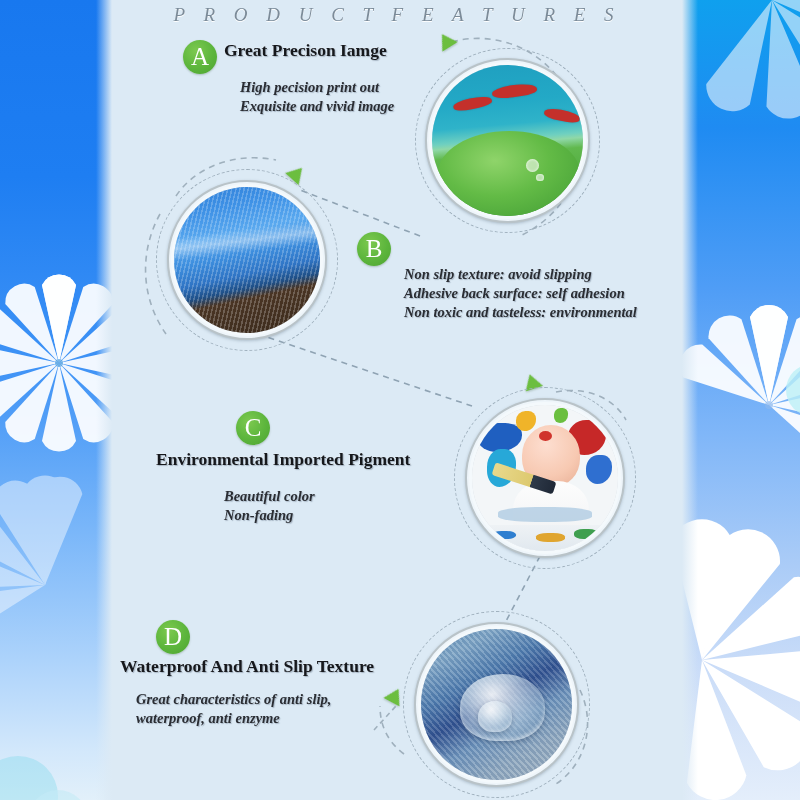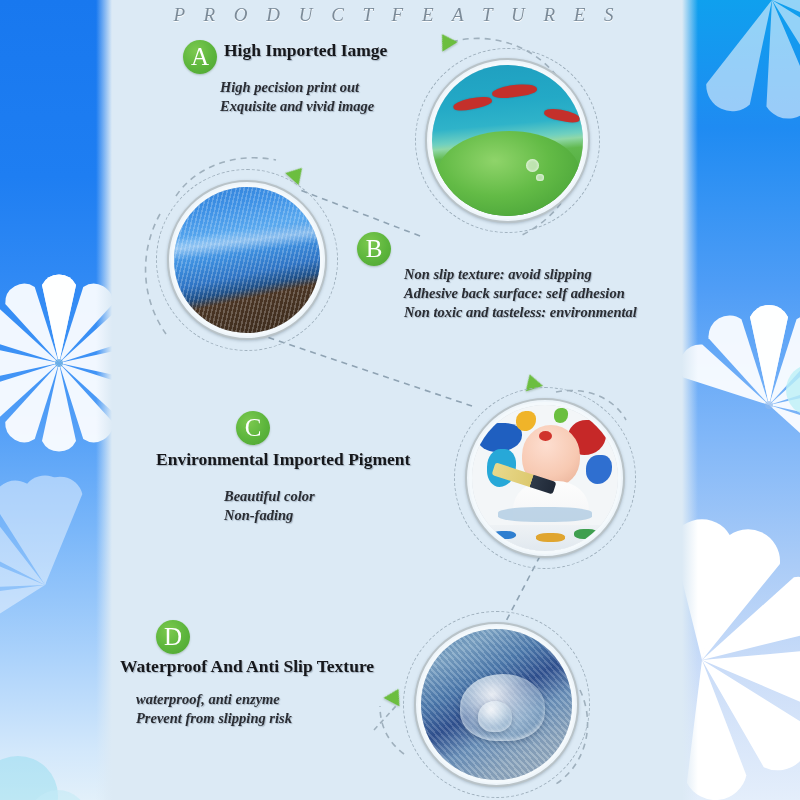--- a/index.html
+++ b/index.html
@@ -298,22 +298,22 @@
 
     <path d="M374,730 L396,706" fill="none" stroke="#9fb0bd" stroke-width="1.6" stroke-dasharray="5,4"></path>
   </svg>
 
   <div class="arrow-tri" style="left:437px; top:33px; transform: rotate(-32deg);"></div>
   <div class="arrow-tri" style="left:288px; top:166px; transform: rotate(42deg);"></div>
   <div class="arrow-tri" style="left:523px; top:374px; transform: rotate(-18deg);"></div>
   <div class="arrow-tri" style="left:386px; top:688px; transform: rotate(28deg);"></div>
 
   <div class="badge" style="left:183px; top:40px;">A</div>
-  <div class="heading" style="left:224px; top:40px;">High Imported Iamge</div>
-  <div class="bullets" style="left:220px; top:78px;">
+  <div class="heading" style="left:224px; top:40px;">Great Precison Iamge</div>
+  <div class="bullets" style="left:240px; top:78px;">
     <div>High pecision print out</div>
     <div>Exquisite and vivid image</div>
   </div>
 
   <div class="circle-wrap" style="left:425px; top:58px; width:165px; height:165px;">
     <div class="dash-arc" style="left:-10px; top:-10px; right:-10px; bottom:-10px;"></div>
     <div class="ring-outer"></div>
     <div class="ring-gap"></div>
     <div class="photo">
       <div class="ph-a"></div>
@@ -374,22 +374,22 @@
         <div class="splat" style="left:14%; top:86%; width:16%; height:6%; background:#2f7fd0; border-radius:40%;"></div>
         <div class="splat" style="left:44%; top:88%; width:20%; height:6%; background:#e0a52f; border-radius:40%;"></div>
         <div class="splat" style="left:70%; top:85%; width:16%; height:7%; background:#3f9f4f; border-radius:40%;"></div>
       </div>
     </div>
   </div>
 
   <div class="badge" style="left:156px; top:620px;">D</div>
   <div class="heading" style="left:120px; top:656px;">Waterproof And Anti Slip Texture</div>
   <div class="bullets" style="left:136px; top:690px;">
+    <div>Great characteristics of anti slip,</div>
     <div>waterproof, anti enzyme</div>
-    <div>Prevent from slipping risk</div>
   </div>
 
   <div class="circle-wrap" style="left:414px; top:622px; width:165px; height:165px;">
     <div class="dash-arc" style="left:-11px; top:-11px; right:-11px; bottom:-11px;"></div>
     <div class="ring-outer"></div>
     <div class="ring-gap"></div>
     <div class="photo">
       <div class="ph-d"></div>
       <div class="droplet-big" style="left:26%; top:30%; width:56%; height:44%;"></div>
       <div class="droplet-big" style="left:38%; top:48%; width:22%; height:20%; opacity:.9;"></div>

